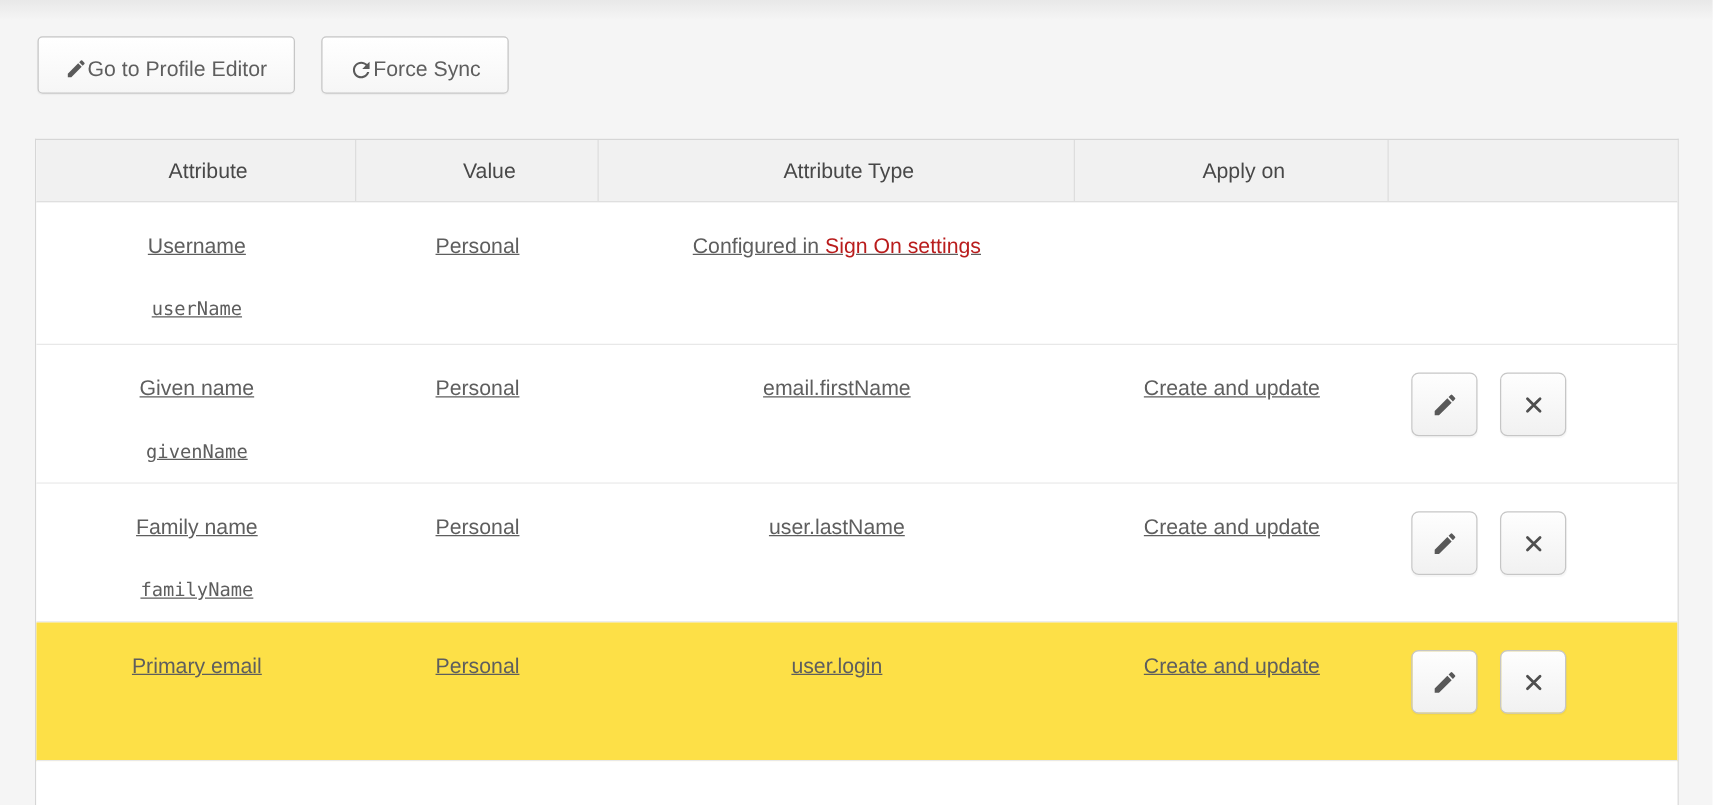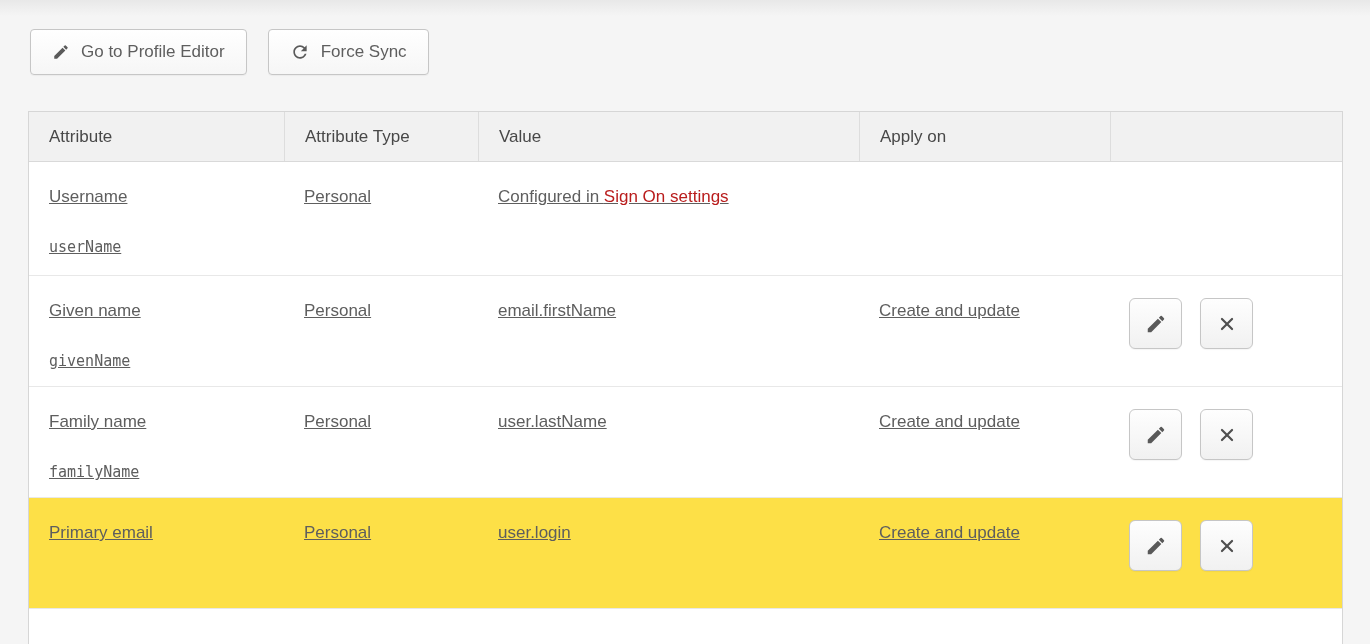--- a/index.html
+++ b/index.html
@@ -25,24 +25,22 @@
   
   .toolbar {
     position: absolute;
     top: 29px;
     left: 30px;
     display: flex;
     gap: 21px;
   }
   .btn {
     display: inline-flex;
-    align-items: center;
-    gap: 11px;
     height: 46px;
-    padding: 0 21px;
+    padding: 16px 21px;
     box-sizing: border-box;
     background: linear-gradient(#ffffff, #f6f6f6);
     border: 1px solid #c6c6c6;
     border-radius: 4px;
     font-size: 17px;
     color: #5e5e5e;
     cursor: pointer;
     box-shadow: 0 1px 1px rgba(0,0,0,0.04);
     white-space: nowrap;
   }
@@ -56,20 +54,21 @@
     height: 533px;
     box-sizing: border-box;
     background: #ffffff;
     border: 1px solid #d6d6d6;
     border-bottom: none;
     overflow: hidden;
   }
   .grid-row {
     display: grid;
     grid-template-columns: 255px 194px 381px 251px auto;
+    text-align: center;
   }
   .thead {
     background: #f1f1f1;
     border-bottom: 1px solid #d9d9d9;
     height: 49px;
   }
   .th {
     font-size: 17px;
     color: #484848;
     line-height: 49px;
@@ -152,22 +151,22 @@
       </svg>
     </span>
     <span>Force Sync</span>
   </button>
 </div>
 
 <div class="attr-table">
 
   <div class="grid-row thead">
     <div class="th">Attribute</div>
+    <div class="th">Value</div>
     <div class="th">Attribute Type</div>
-    <div class="th">Value</div>
     <div class="th">Apply on</div>
     <div class="th"></div>
   </div>
 
   <div class="grid-row row first">
     <div class="cell">
       <div>Username</div>
       <div class="cell-sub">userName</div>
     </div>
     <div class="cell">Personal</div>

